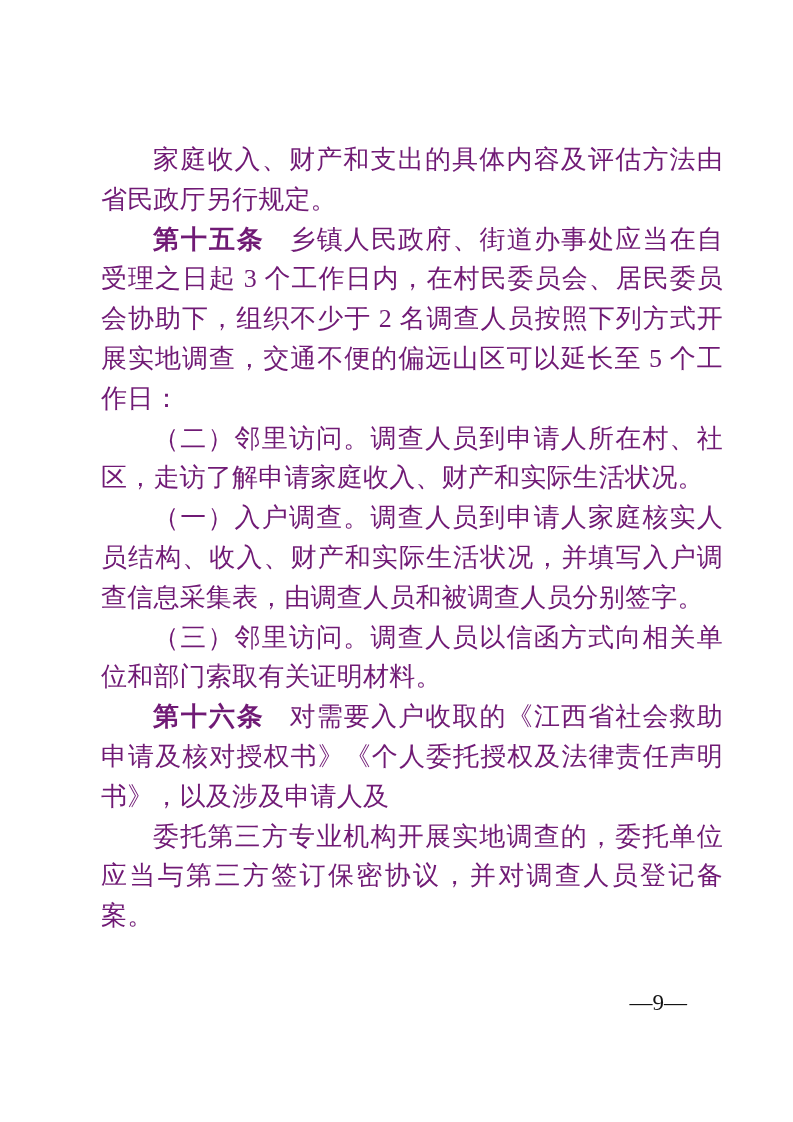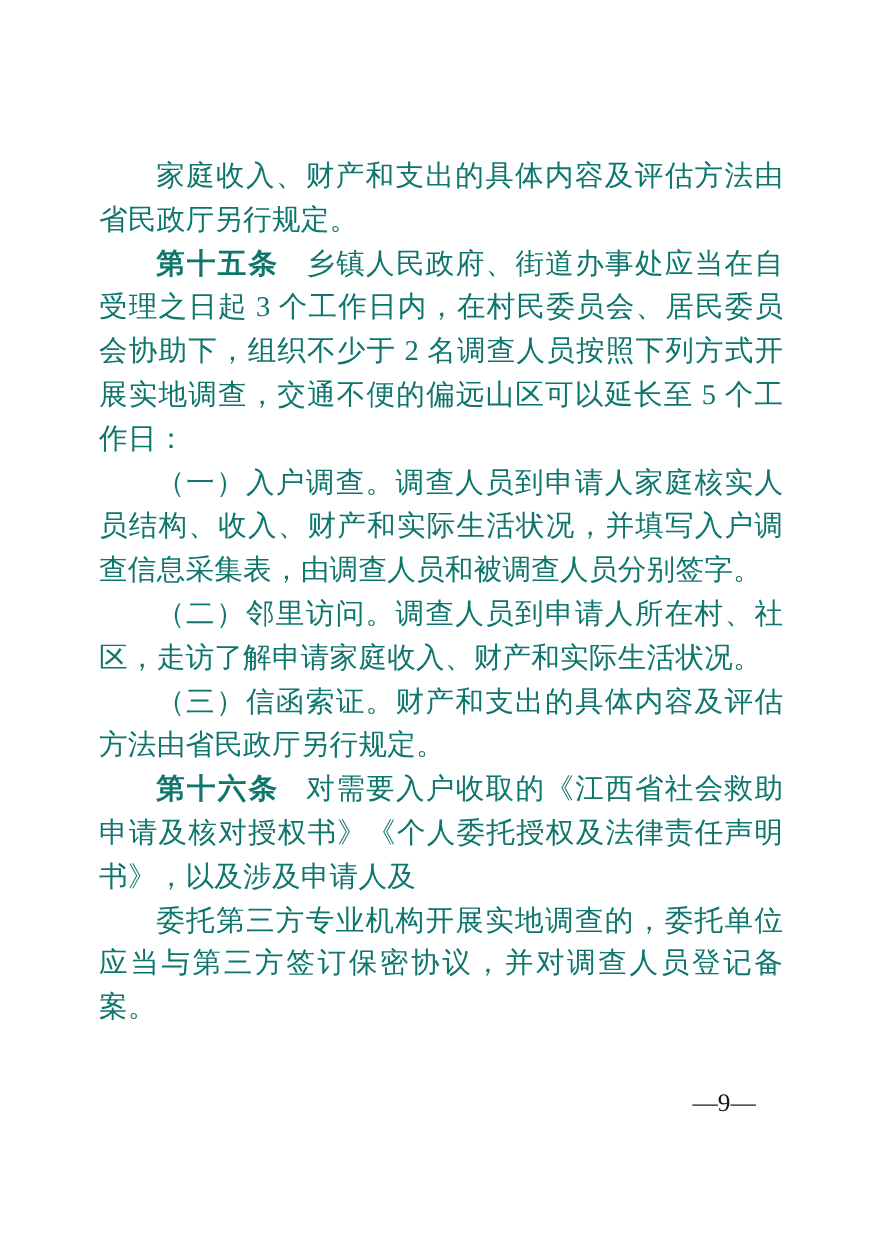--- a/index.html
+++ b/index.html
@@ -11,24 +11,24 @@
     position: relative;
     width: 793px;
     height: 1122px;
     margin: 0 auto;
     background: #ffffff;
     overflow: hidden;
     font-family: "Liberation Serif", "DejaVu Serif", serif;
   }
   .content {
     position: absolute;
-    left: 90px;
+    left: 101px;
     top: 140px;
     width: 622px;
-    color: #0f766e;
+    color: #701a75;
     font-size: 26px;
     line-height: 39.8px;
     text-align: justify;
   }
   .para {
     margin: 0;
     padding: 0;
     text-indent: 2em;
     letter-spacing: 0.2px;
   }
@@ -50,25 +50,25 @@
 </head>
 <body>
 
 <div class="page">
   <div class="content">
 
     <p class="para"><span>家庭收入、财产和支出的具体内容及评估方法由省民政厅另行规定。</span></p>
 
     <p class="para"><span class="term">第十五条</span><span>乡镇人民政府、街道办事处应当在自受理之日起 3 个工作日内，在村民委员会、居民委员会协助下，组织不少于 2 名调查人员按照下列方式开展实地调查，交通不便的偏远山区可以延长至 5 个工作日：</span></p>
 
+    <p class="para"><span>（二）邻里访问。调查人员到申请人所在村、社区，走访了解申请家庭收入、财产和实际生活状况。</span></p>
+
     <p class="para"><span>（一）入户调查。调查人员到申请人家庭核实人员结构、收入、财产和实际生活状况，并填写入户调查信息采集表，由调查人员和被调查人员分别签字。</span></p>
 
-    <p class="para"><span>（二）邻里访问。调查人员到申请人所在村、社区，走访了解申请家庭收入、财产和实际生活状况。</span></p>
-
-    <p class="para"><span>（三）信函索证。财产和支出的具体内容及评估方法由省民政厅另行规定。</span></p>
+    <p class="para"><span>（三）邻里访问。调查人员以信函方式向相关单位和部门索取有关证明材料。</span></p>
 
 
 
     <p class="para"><span class="term">第十六条</span><span>对需要入户收取的《江西省社会救助申请及核对授权书》《个人委托授权及法律责任声明书》，以及涉及申请人及</span></p>
 
     <p class="para"><span>委托第三方专业机构开展实地调查的，委托单位应当与第三方签订保密协议，并对调查人员登记备案。</span></p>
 
   </div>
 
   <div class="page-number">—9—</div>

